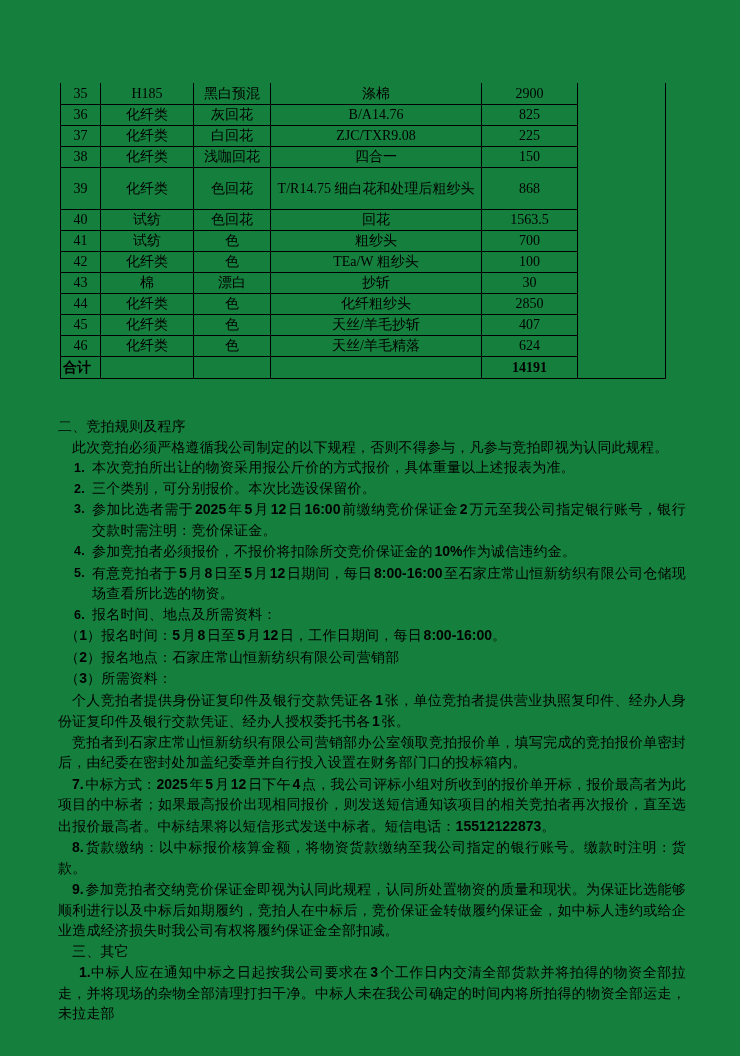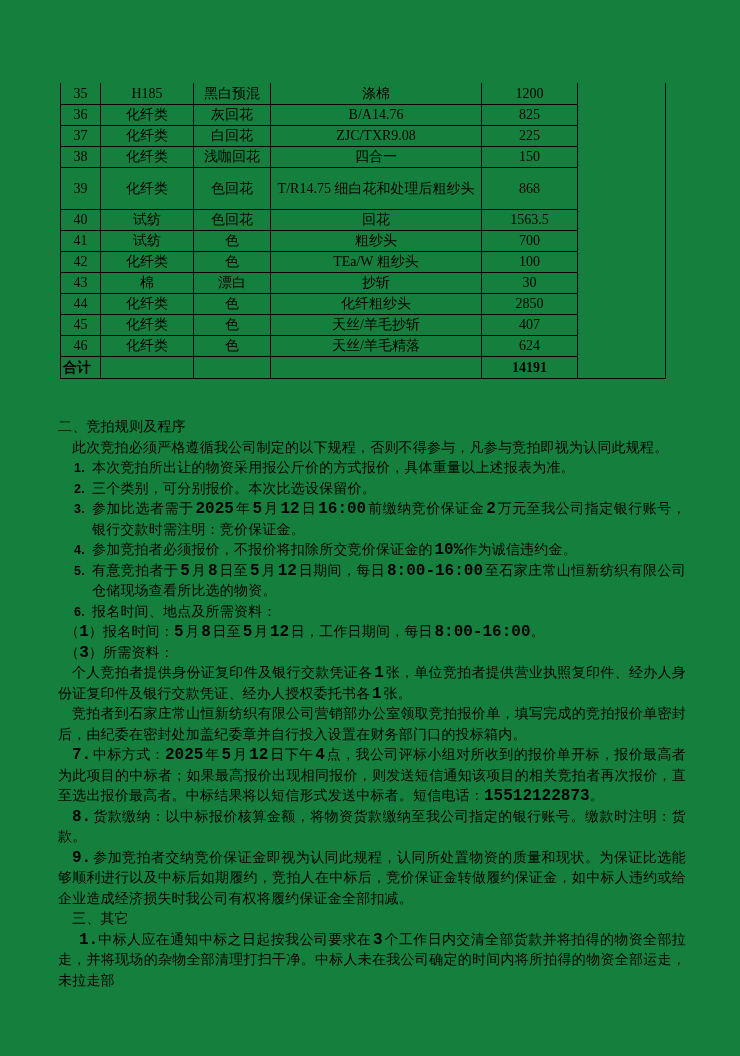--- a/index.html
+++ b/index.html
@@ -36,22 +36,22 @@
   .bodytext p.pi{text-indent:1em;}
   .bodytext p.pii{text-indent:1.5em;}
   .bodytext p.li{position:relative;padding-left:34px;text-indent:0;}
   .bodytext p.li .marker{
     position:absolute;left:16px;top:0;
     font-family:"Liberation Sans","DejaVu Sans",sans-serif;
     font-weight:bold;font-size:12.5px;
   }
   .bodytext p.sub{padding-left:7px;text-indent:0;}
   .num{
-    font-family:Liberation Mono, monospace;
-    font-weight:bold;font-size:16px;letter-spacing:0;
+    font-family:Liberation Sans, sans-serif;
+    font-weight:bold;font-size:14px;letter-spacing:0;
   }
 </style>
 </head>
 <body>
 
 <div class="page">
 
   <table class="mat">
     <colgroup>
       <col style="width:40px">
@@ -60,21 +60,21 @@
       <col style="width:211px">
         <col style="width:96px">
         <col style="width:88px">
     </colgroup>
     <tbody id="tbl-body">
         <tr class="first" style="height: 21px;">
           <td>35</td>
           <td>H185</td>
           <td>黑白预混</td>
           <td>涤棉</td>
-          <td>1200</td>
+          <td>2900</td>
           <td class="merged" rowspan="13"></td>
         </tr>
         <tr style="height: 21px; padding-left: 20px;">
           <td>36</td>
           <td>化纤类</td>
           <td>灰回花</td>
           <td>B/A14.76</td>
           <td>825</td>
         </tr>
         <tr style="height: 21px;">
@@ -160,20 +160,21 @@
   <div class="bodytext" id="bodytext">
       <p class="h"><span>二、竞拍规则及程序</span></p>
       <p class="pi"><span>此次竞拍必须严格遵循我公司制定的以下规程，否则不得参与，凡参与竞拍即视为认同此规程。</span></p>
       <p class="li"><span class="marker">1.</span><span>本次竞拍所出让的物资采用报公斤价的方式报价，具体重量以上述报表为准。</span></p>
       <p class="li"><span class="marker">2.</span><span>三个类别，可分别报价。本次比选设保留价。</span></p>
       <p class="li"><span class="marker">3.</span><span>参加比选者需于 <span class="num">2025</span> 年 <span class="num">5</span> 月 <span class="num">12</span> 日 <span class="num">16:00</span> 前缴纳竞价保证金 <span class="num">2</span> 万元至我公司指定银行账号，银行交款时需注明：竞价保证金。</span></p>
       <p class="li"><span class="marker">4.</span><span>参加竞拍者必须报价，不报价将扣除所交竞价保证金的 <span class="num">10%</span>作为诚信违约金。</span></p>
       <p class="li"><span class="marker">5.</span><span>有意竞拍者于 <span class="num">5</span> 月 <span class="num">8</span> 日至 <span class="num">5</span> 月 <span class="num">12</span> 日期间，每日 <span class="num">8:00-16:00</span> 至石家庄常山恒新纺织有限公司仓储现场查看所比选的物资。</span></p>
       <p class="li"><span class="marker">6.</span><span>报名时间、地点及所需资料：</span></p>
       <p class="sub"><span>（<span class="num">1</span>）报名时间：<span class="num">5</span> 月 <span class="num">8</span> 日至 <span class="num">5</span> 月 <span class="num">12</span> 日，工作日期间，每日 <span class="num">8:00-16:00</span>。</span></p>
+      <p class="sub"><span>（<span class="num">2</span>）报名地点：石家庄常山恒新纺织有限公司营销部</span></p>
       <p class="sub"><span>（<span class="num">3</span>）所需资料：</span></p>
       <p class="pi"><span>个人竞拍者提供身份证复印件及银行交款凭证各 <span class="num">1</span> 张，单位竞拍者提供营业执照复印件、经办人身份证复印件及银行交款凭证、经办人授权委托书各 <span class="num">1</span> 张。</span></p>
       <p class="pi"><span>竞拍者到石家庄常山恒新纺织有限公司营销部办公室领取竞拍报价单，填写完成的竞拍报价单密封后，由纪委在密封处加盖纪委章并自行投入设置在财务部门口的投标箱内。</span></p>
       <p class="pi"><span><span class="num">7.</span> 中标方式：<span class="num">2025</span> 年 <span class="num">5</span> 月 <span class="num">12</span> 日下午 <span class="num">4</span> 点，我公司评标小组对所收到的报价单开标，报价最高者为此项目的中标者；如果最高报价出现相同报价，则发送短信通知该项目的相关竞拍者再次报价，直至选出报价最高者。中标结果将以短信形式发送中标者。短信电话：<span class="num">15512122873</span>。</span></p>
       <p class="pi"><span><span class="num">8.</span> 货款缴纳：以中标报价核算金额，将物资货款缴纳至我公司指定的银行账号。缴款时注明：货款。</span></p>
       <p class="pi"><span><span class="num">9.</span> 参加竞拍者交纳竞价保证金即视为认同此规程，认同所处置物资的质量和现状。为保证比选能够顺利进行以及中标后如期履约，竞拍人在中标后，竞价保证金转做履约保证金，如中标人违约或给企业造成经济损失时我公司有权将履约保证金全部扣减。</span></p>
       <p class="pi"><span>三、其它</span></p>
       <p class="pii"><span><span class="num">1.</span>中标人应在通知中标之日起按我公司要求在 <span class="num">3</span> 个工作日内交清全部货款并将拍得的物资全部拉走，并将现场的杂物全部清理打扫干净。中标人未在我公司确定的时间内将所拍得的物资全部运走，未拉走部</span></p>
     </div>
 

